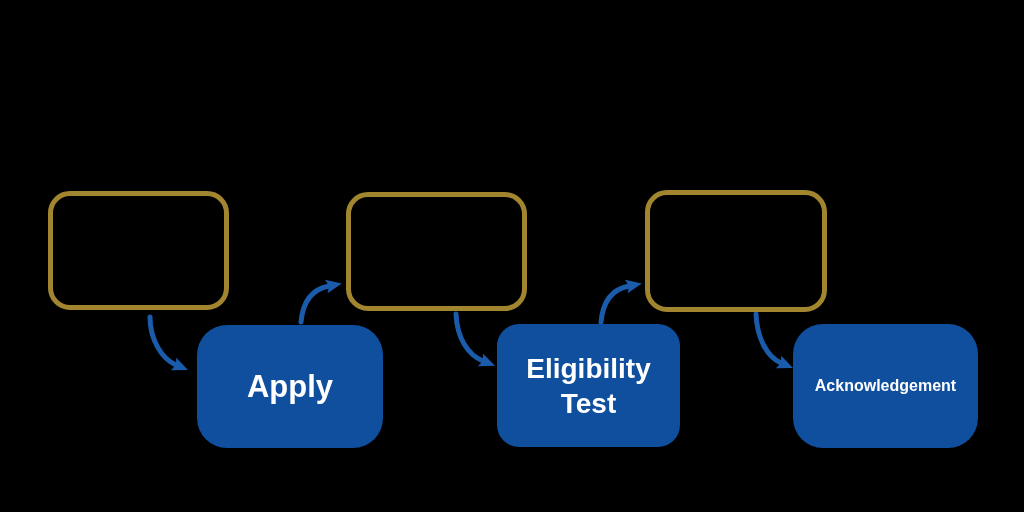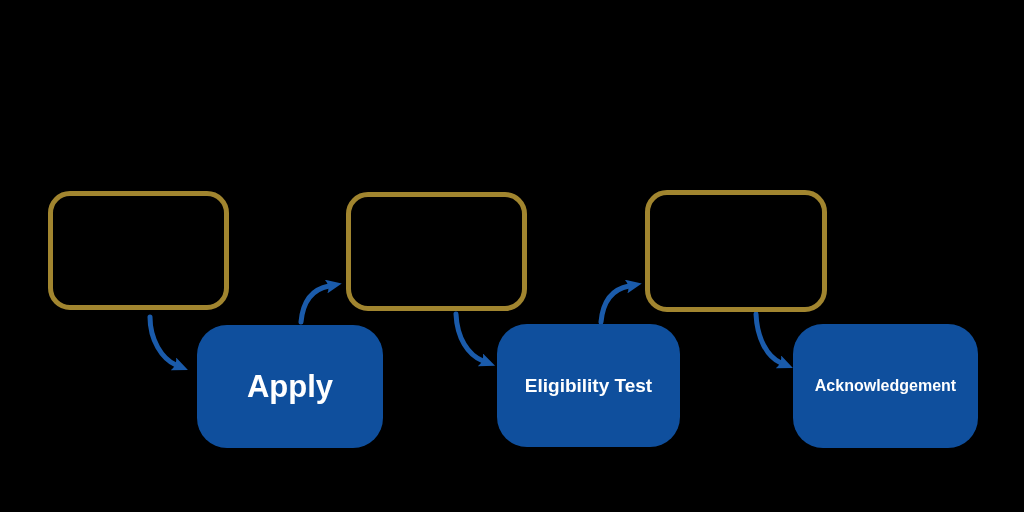--- a/index.html
+++ b/index.html
@@ -39,21 +39,21 @@
     background: #0F4F9D;
     border-radius: 30px;
     display: flex;
     align-items: center;
     justify-content: center;
     text-align: center;
     color: #FFFFFF;
     font-weight: bold;
   }
   .blue-box.b1 { left: 197px; top: 325px; width: 186px; height: 123px; font-size: 31px; }
-  .blue-box.b2 { left: 497px; top: 324px; width: 183px; height: 123px; font-size: 19px; line-height: 1.25; }
+  .blue-box.b2 { left: 497px; top: 324px; width: 183px; height: 123px; font-size: 28px; line-height: 1.25; border-radius: 22px; }
   .blue-box.b2 .label { display: inline-block; max-width: 160px; }
   .blue-box.b3 { left: 793px; top: 324px; width: 185px; height: 124px; font-size: 16px; }
   .blue-box .label { pointer-events: none; }
 </style>
 </head>
 <body>
 
 <div class="canvas">
 
   <svg class="arrows-layer" viewBox="0 0 1024 512" xmlns="http://www.w3.org/2000/svg">

